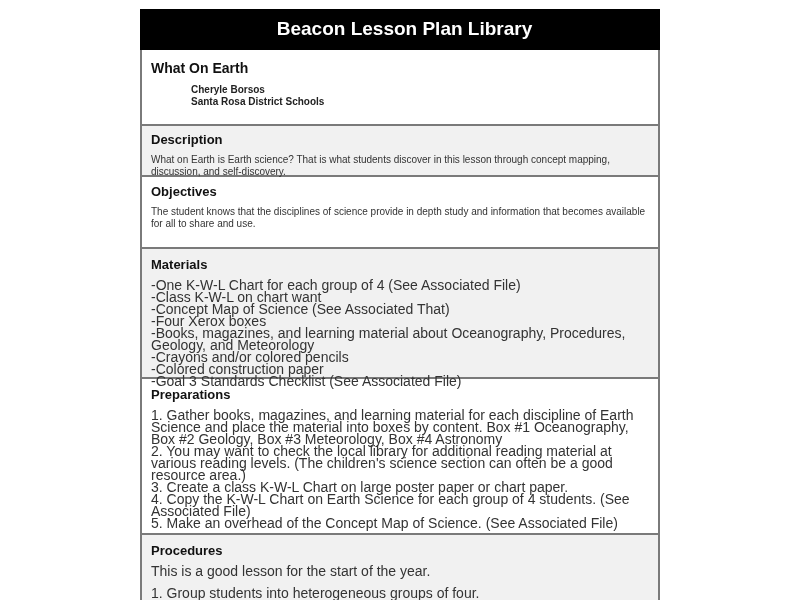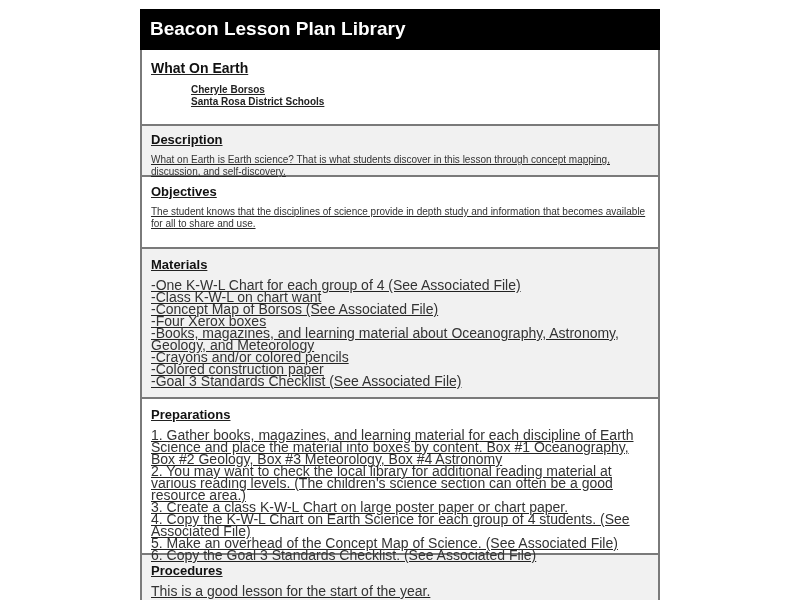--- a/index.html
+++ b/index.html
@@ -1,30 +1,30 @@
 <!DOCTYPE html>
 <html><head>
   <meta charset="utf-8">
   <style>
     html, body { margin: 0; padding: 0; background: #ffffff; }
     body { width: 800px; height: 600px; overflow: hidden; font-family: "Liberation Sans", sans-serif; color: #222; }
     .page { position: absolute; left: 140px; top: 9px; width: 520px; }
     .banner { background: #000; color: #fff; height: 41px; border: 1px solid #000; box-sizing: border-box; }
-    .banner h1 { margin: 0; padding: 8px 0 0 9px; font-size: 19px; font-weight: bold; line-height: 22px; }
-    .sec { border: 2px solid #7a7a7a; border-top: none; box-sizing: border-box; padding: 6px 9px 10px 9px; text-decoration: underline; }
+    .banner h1 { margin: 0; padding: 8px 0 0 9px; font-size: 19px; font-weight: bold; line-height: 22px; text-align: center; }
+    .sec { border: 2px solid #7a7a7a; border-top: none; box-sizing: border-box; padding: 6px 9px 10px 9px; }
     .sec.white { background: #ffffff; }
     .sec.gray { background: #f1f1f1; }
     .sec h2 { margin: 0 0 6px 0; font-size: 13px; font-weight: bold; line-height: 16px; color: #111; }
     .sec p { margin: 0; font-size: 10px; line-height: 12px; color: #333; }
     .title-sec { height: 76px; padding-top: 10px; }
     .title-sec h2 { font-size: 14px; margin-bottom: 8px; }
     .author { font-size: 10px; font-weight: bold; line-height: 12px; color: #222; margin-left: 40px; }
     .desc { height: 51px; }
     .obj { height: 72px; padding-top: 7px; }
-    .mat { height: 150px; padding-top: 8px; }
+    .mat { height: 130px; padding-top: 8px; }
     .prep { height: 156px; padding-top: 8px; }
     .proc { height: 80px; padding-top: 8px; }
     .list-line { display: block; font-size: 14px; line-height: 12px; color: #333; }
     .gap { height: 10px; }
   </style>
 </head>
 <body>
 
 <div class="page">
   <div class="banner">
@@ -44,36 +44,35 @@
 
   <div class="sec white obj">
     <h2>Objectives</h2>
     <p>The student knows that the disciplines of science provide in depth study and information that becomes available for all to share and use.</p>
   </div>
 
   <div class="sec gray mat">
     <h2>Materials</h2>
     <span class="list-line">-One K-W-L Chart for each group of 4 (See Associated File)</span>
     <span class="list-line">-Class K-W-L on chart want</span>
-    <span class="list-line">-Concept Map of Borsos (See Associated File)</span>
+    <span class="list-line">-Concept Map of Science (See Associated That)</span>
     <span class="list-line">-Four Xerox boxes</span>
-    <span class="list-line">-Books, magazines, and learning material about Oceanography, Astronomy, Geology, and Meteorology</span>
+    <span class="list-line">-Books, magazines, and learning material about Oceanography, Procedures, Geology, and Meteorology</span>
     <span class="list-line">-Crayons and/or colored pencils</span>
     <span class="list-line">-Colored construction paper</span>
     <span class="list-line">-Goal 3 Standards Checklist (See Associated File)</span>
   </div>
 
   <div class="sec white prep">
     <h2>Preparations</h2>
     <span class="list-line">1. Gather books, magazines, and learning material for each discipline of Earth Science and place the material into boxes by content. Box #1 Oceanography, Box #2 Geology, Box #3 Meteorology, Box #4 Astronomy</span>
     <span class="list-line">2. You may want to check the local library for additional reading material at various reading levels. (The children's science section can often be a good resource area.)</span>
     <span class="list-line">3. Create a class K-W-L Chart on large poster paper or chart paper.</span>
     <span class="list-line">4. Copy the K-W-L Chart on Earth Science for each group of 4 students. (See Associated File)</span>
     <span class="list-line">5. Make an overhead of the Concept Map of Science. (See Associated File)</span>
-    <span class="list-line">6. Copy the Goal 3 Standards Checklist. (See Associated File)</span>
   </div>
 
   <div class="sec gray proc">
     <h2>Procedures</h2>
     <span class="list-line">This is a good lesson for the start of the year.</span>
     <div class="gap"></div>
     <span class="list-line">1. Group students into heterogeneous groups of four.</span>
   </div>
 </div>
 

